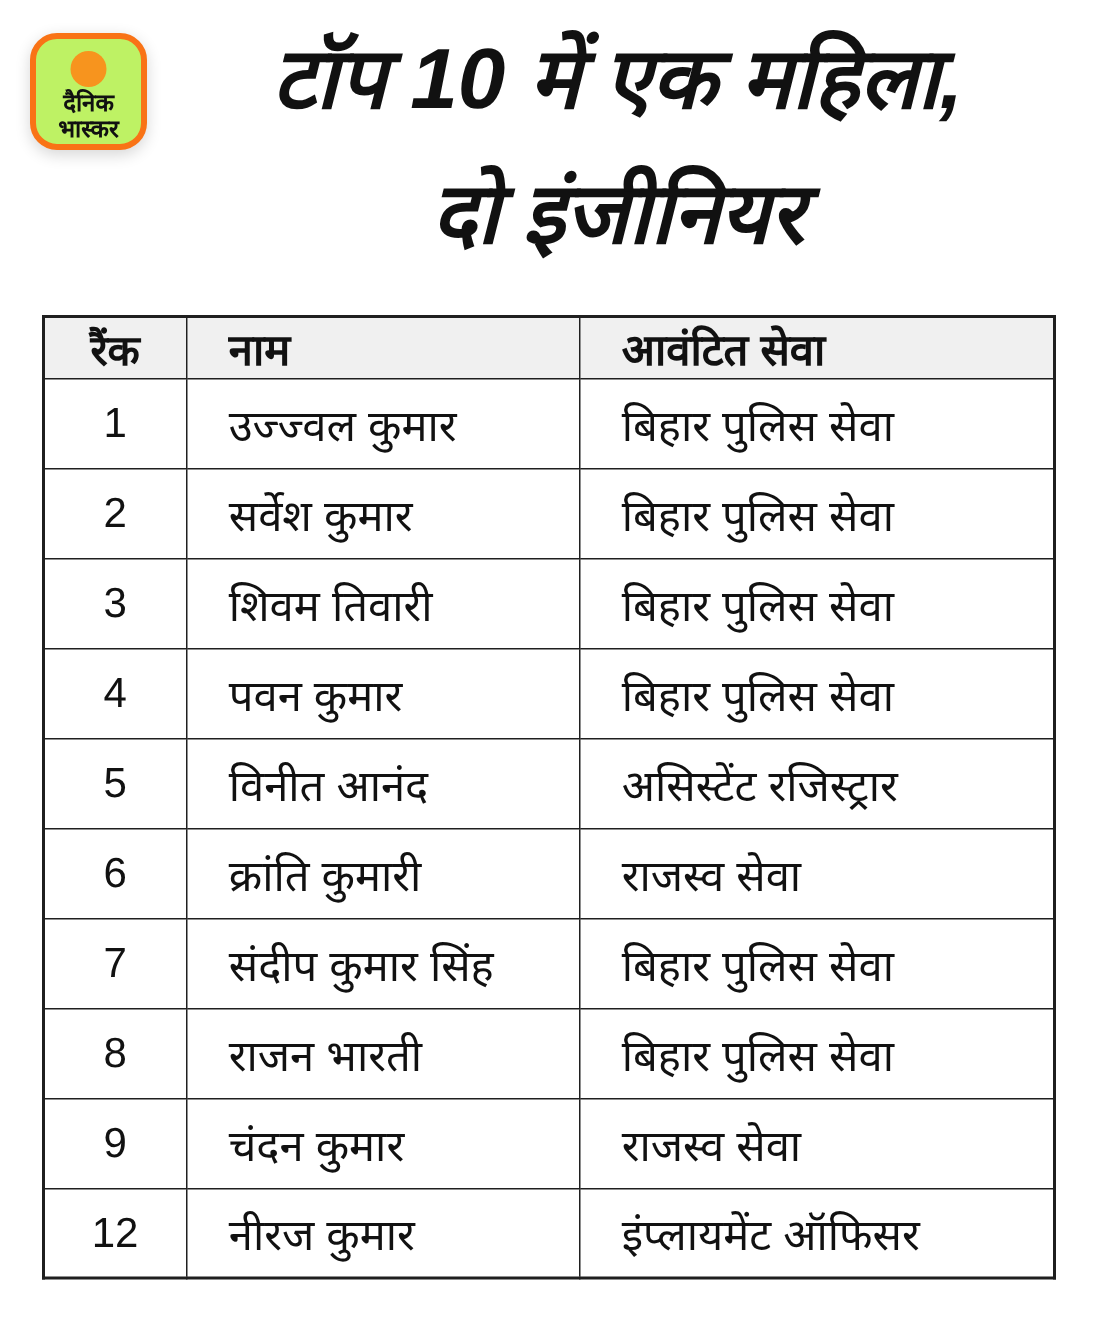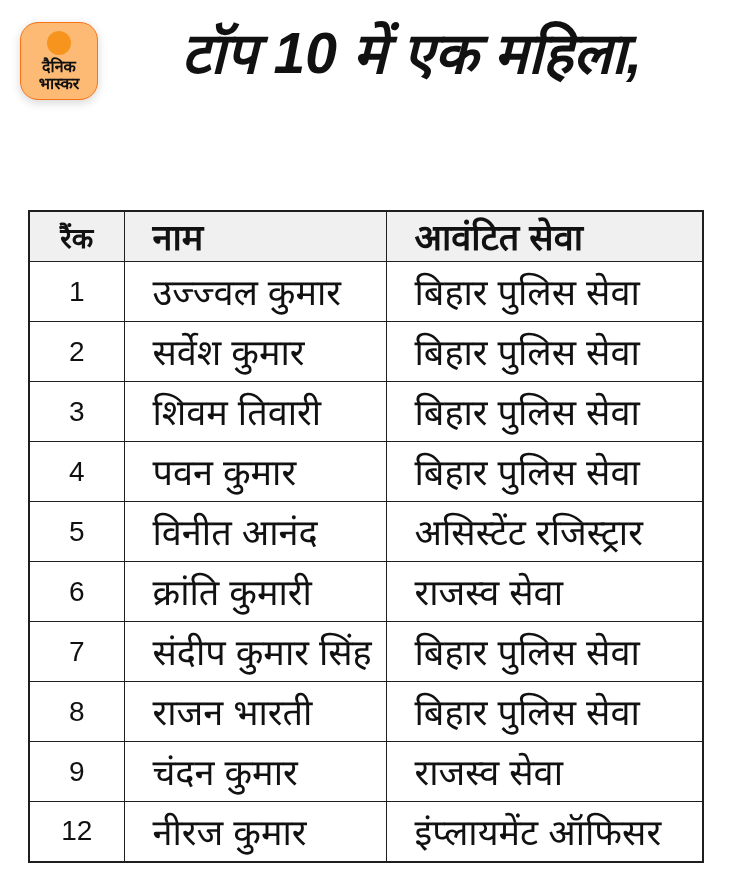--- a/index.html
+++ b/index.html
@@ -19,22 +19,22 @@
   .masthead {
     display: flex;
     align-items: flex-start;
     height: 210px;
   }
   .logo {
     flex: 0 0 auto;
     width: 78px;
     height: 78px;
     margin: 22px 0 0 20px;
-    background: #fdba74;
-    border: 1px solid #f97316;
+    background: #bef264;
+    border: 4px solid #f97316;
     border-radius: 18px;
     box-shadow: 0 3px 10px rgba(0,0,0,0.16);
     display: flex;
     flex-direction: column;
     align-items: center;
     justify-content: flex-start;
     padding-top: 8px;
   }
   .logo-dot {
     width: 24px;
@@ -66,21 +66,21 @@
     border-collapse: collapse;
     table-layout: fixed;
     width: 674px;
     margin-left: 28px;
     background: #ffffff;
     border: 2px solid #1f1f1f;
   }
   table.rank-table th,
   table.rank-table td {
     border: 1.5px solid #1f1f1f;
-    font-size: 36px;
+    font-size: 29px;
     color: #111111;
     vertical-align: middle;
     overflow: hidden;
     white-space: nowrap;
   }
   table.rank-table thead tr { height: 41px; background: #f0f0f0; }
   table.rank-table tbody tr { height: 60px; background: #ffffff; }
   table.rank-table th { font-weight: 700; text-align: left; }
   table.rank-table .col-rank { width: 95px; }
   table.rank-table .col-name { width: 262px; }
@@ -99,21 +99,21 @@
 <body>
 
 <div class="page">
 
   <div class="masthead">
     <div class="logo">
       <span class="logo-dot" style="background: rgb(247, 148, 30);"></span>
       <span class="logo-text">दैनिक</span>
       <span class="logo-text">भास्कर</span>
     </div>
-    <h1 class="headline"><span>टॉप 10 में एक महिला,</span><br></h1>
+    <h1 class="headline"><span>टॉप 10 में एक महिला,</span><br><span>दो इंजीनियर</span></h1>
   </div>
 
   <table class="rank-table">
     <colgroup>
       <col class="col-rank">
       <col class="col-name">
       <col class="col-service">
     </colgroup>
     <thead>
       <tr>

